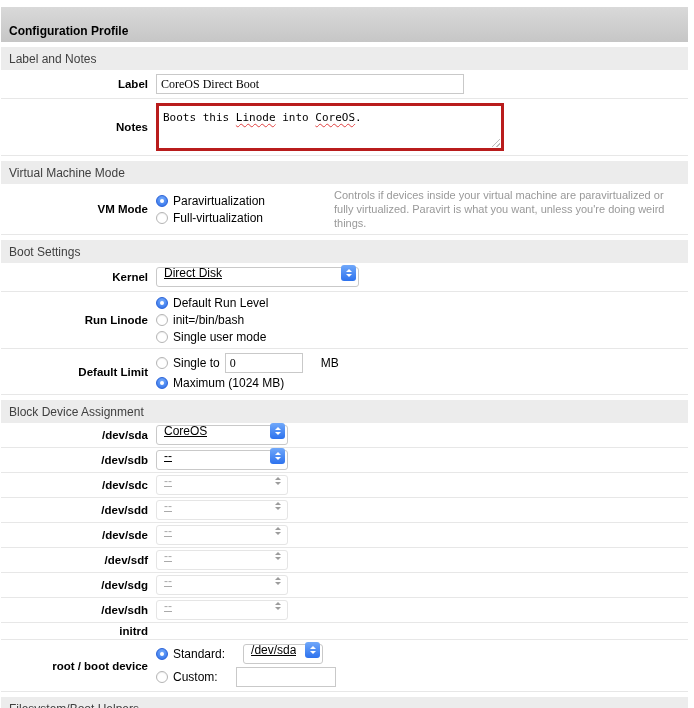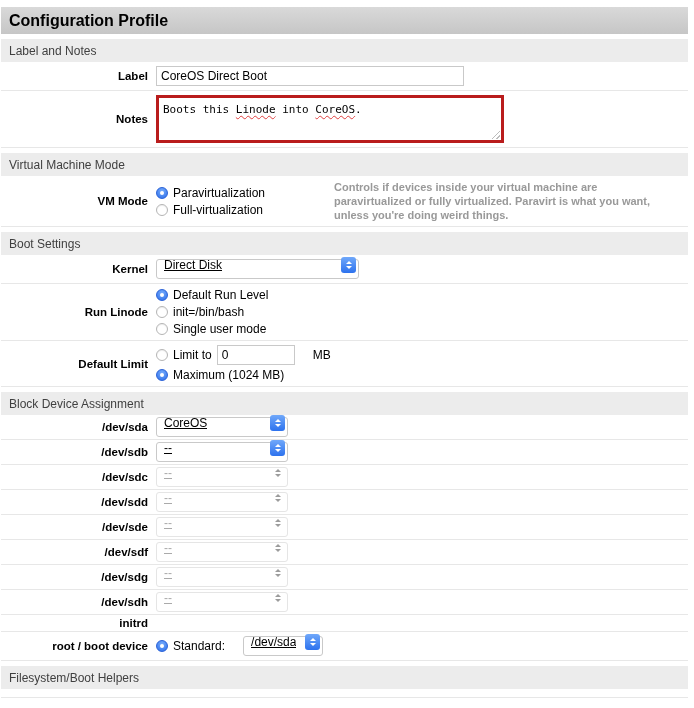--- a/index.html
+++ b/index.html
@@ -1,27 +1,27 @@
 <!DOCTYPE html>
 <html><head>
 <meta charset="utf-8">
 <style>
   html,body { margin:0; padding:0; background:#fff; }
   body { width:694px; height:708px; font-family:"Liberation Sans",sans-serif; color:#000; font-size:12px; }
   .wrap { margin:7px 6px 0 1px; }
 
-  .mainhdr { background:linear-gradient(#d9d9d9,#c6c6c6); font-weight:bold; font-size:16px; padding:5px 8px 4px 8px; }
+  .mainhdr { background:linear-gradient(#d9d9d9,#c6c6c6); font-weight:bold; font-size:12px; padding:17px 8px 4px 8px; }
   .sechdr  { background:#ececec; font-size:12px; padding:5px 8px 4px 8px; margin-top:5px; color:#404040; }
 
   .frow { display:flex; align-items:center; border-bottom:1px solid #e7e7e7; padding:4px 0; }
   .frow.tight { padding:2px 0; }
   .flabel { width:147px; text-align:right; font-weight:bold; padding-right:8px; flex:none; font-size:11.5px; }
   .fctrl  { width:178px; flex:none; }
   .fctrl.wide { width:340px; }
-  .fhelp  { flex:1; color:#999; font-size:11px; line-height:14px; padding-right:14px;font-weight:bold; }
+  .fhelp  { flex:1; color:#999; font-size:11px; line-height:14px; padding-right:14px; }
 
   .vstack { display:flex; flex-direction:column; gap:3px; }
   .rline  { display:flex; align-items:center; gap:5px; font-size:12px; }
 
   .radio { width:12px; height:12px; border-radius:50%; box-sizing:border-box; flex:none; }
   .radio.off { background:#fff; border:1px solid #b5b5b5; box-shadow:inset 0 1px 1px rgba(0,0,0,.07); }
   .radio.on  { background:radial-gradient(circle at 50% 30%, #74aafb, #2d6fe9); border:1px solid #2a62d8; position:relative; }
   .radio.on::after { content:""; position:absolute; left:3px; top:3px; width:4px; height:4px; border-radius:50%; background:#fff; }
 
   .sel { height:20px; box-sizing:border-box; border:1px solid #c9c9c9; border-radius:3px; background:#fff;
@@ -33,21 +33,21 @@
   .td { width:0; height:0; border-left:3px solid transparent; border-right:3px solid transparent; border-top:3px solid #fff; }
   .sel.disabled { border-color:#e5e5e5; color:#aaa; }
   .sel.disabled .sel-text { color:#aaa; }
   .sel.disabled .stepper { background:none; }
   .sel.disabled .tu { border-bottom-color:#9c9c9c; }
   .sel.disabled .td { border-top-color:#9c9c9c; }
 
   .w203{width:203px} .w140{width:140px} .w132{width:132px} .w80{width:80px}
 
   .txt { height:20px; box-sizing:border-box; border:1px solid #c9c9c9; font-size:12px; padding:0 4px;
-         font-family:Liberation Sans, sans-serif; border-radius:0; background:#fff; }
+         font-family:Liberation Serif, serif; border-radius:0; background:#fff; }
   .label-input { width:308px; }
   .mem-input { width:78px; }
   .custom-input { width:100px; }
 
   .notes { width:334px; height:32px; box-sizing:content-box; border:3px solid #b91c1c; background:#fff;
            font-family:"DejaVu Sans Mono",monospace; font-size:11px; line-height:13px; padding:5px 4px;
            position:relative; white-space:pre-wrap; }
   .squig { text-decoration:underline; text-decoration-style:wavy; text-decoration-color:#e04040;
            text-decoration-thickness:1px; text-underline-offset:2px; }
   .grip { position:absolute; right:1px; bottom:1px; width:9px; height:9px;
@@ -133,21 +133,21 @@
       </div>
     </div>
   </div>
 
   <div class="frow">
     <div class="flabel">Default Limit</div>
     <div class="fctrl wide">
       <div class="vstack">
         <div class="rline">
           <span class="radio off"></span>
-          <span class="opt">Limit to</span>
+          <span class="opt">Single to</span>
           <input class="txt mem-input" value="0" style="">
           <span class="gap14"></span>
           <span class="opt">MB</span>
         </div>
         <div class="rline">
           <span class="radio on"></span>
           <span class="opt">Maximum (1024 MB)</span>
         </div>
       </div>
     </div>
@@ -272,20 +272,26 @@
           <span class="opt">Standard:</span>
           <span class="gap14"></span>
           <div class="sel w80">
             <span class="sel-text">/dev/sda</span>
             <span class="stepper">
                 <i class="tu"></i>
                 <i class="td"></i>
               </span>
           </div>
         </div>
+        <div class="rline">
+          <span class="radio off"></span>
+          <span class="opt">Custom:</span>
+          <span class="gap14"></span>
+          <input class="txt custom-input" value="" style="">
+        </div>
       </div>
     </div>
   </div>
 
   <div class="sechdr">Filesystem/Boot Helpers</div>
 
   <div class="frow">
     
     
     

